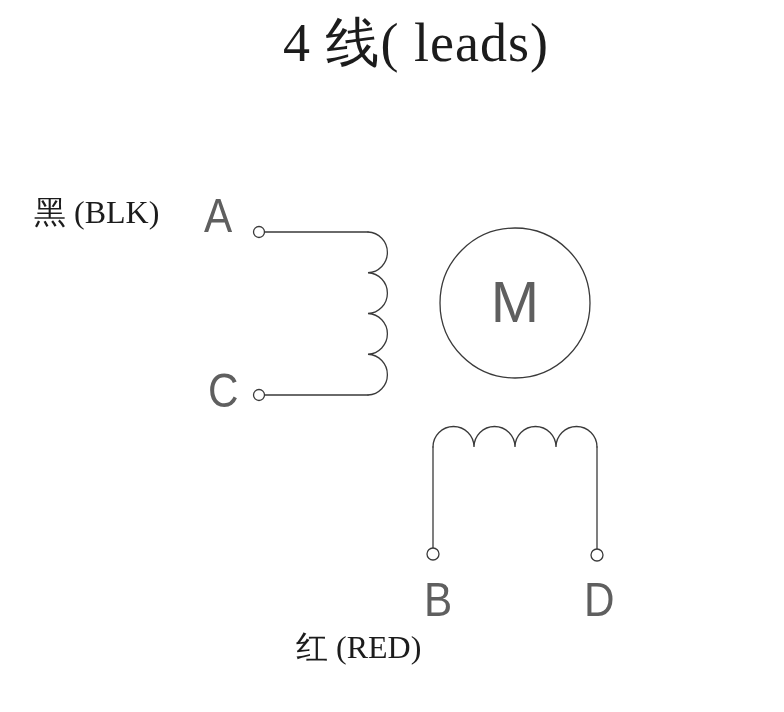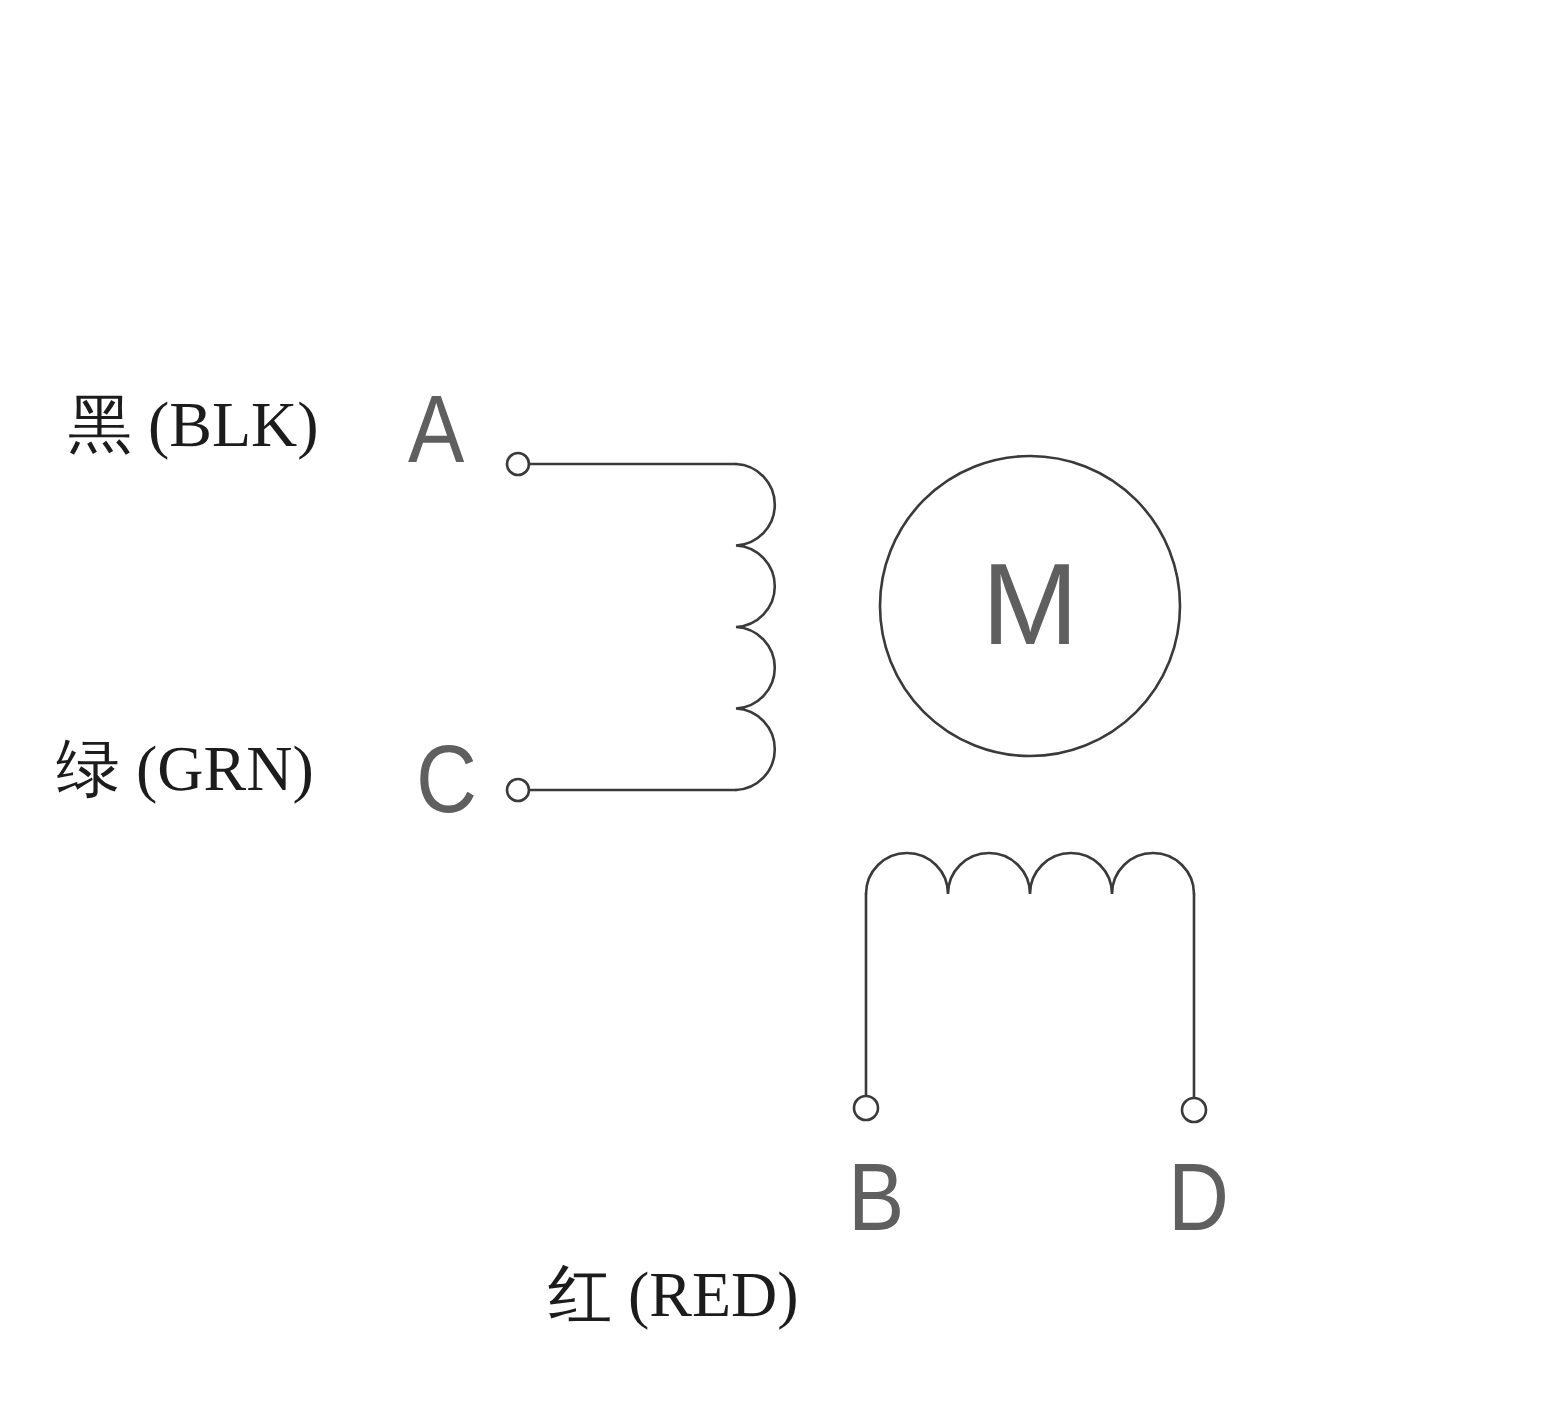--- a/index.html
+++ b/index.html
@@ -88,23 +88,23 @@
              A 20.5 20.5 0 0 1 474 447
              A 20.5 20.5 0 0 1 515 447
              A 20.5 20.5 0 0 1 556 447
              A 20.5 20.5 0 0 1 597 447"></path>
     <path class="stroke" d="M 433 447 V 548"></path>
     <path class="stroke" d="M 597 447 V 549"></path>
     <circle class="terminal-dot" cx="433" cy="554" r="6"></circle>
     <circle class="terminal-dot" cx="597" cy="555" r="6"></circle>
   </svg>
 
+  <div class="label title" style="left: 283px; top: 16px;">4 线( leads)</div>
 
   <div class="label wire-label" style="left: 34px; top: 196px;">黑 (BLK)</div>
-  <div class="label wire-label" style="left: 28px; top: 368px;">绿 (GRN)</div>
-  <div class="label wire-label" style="left: 274px; top: 631px;">红 (RED)</div>
+  <div class="label wire-label" style="left: 296px; top: 631px;">红 (RED)</div>
 
   <div class="terminal-letter" style="left: 204px; top: 192px;">A</div>
   <div class="terminal-letter" style="left: 208px; top: 367px;">C</div>
   <div class="terminal-letter" style="left: 424px; top: 576px;">B</div>
   <div class="terminal-letter" style="left: 584px; top: 576px;">D</div>
 
 </div>
 
 </body></html>

